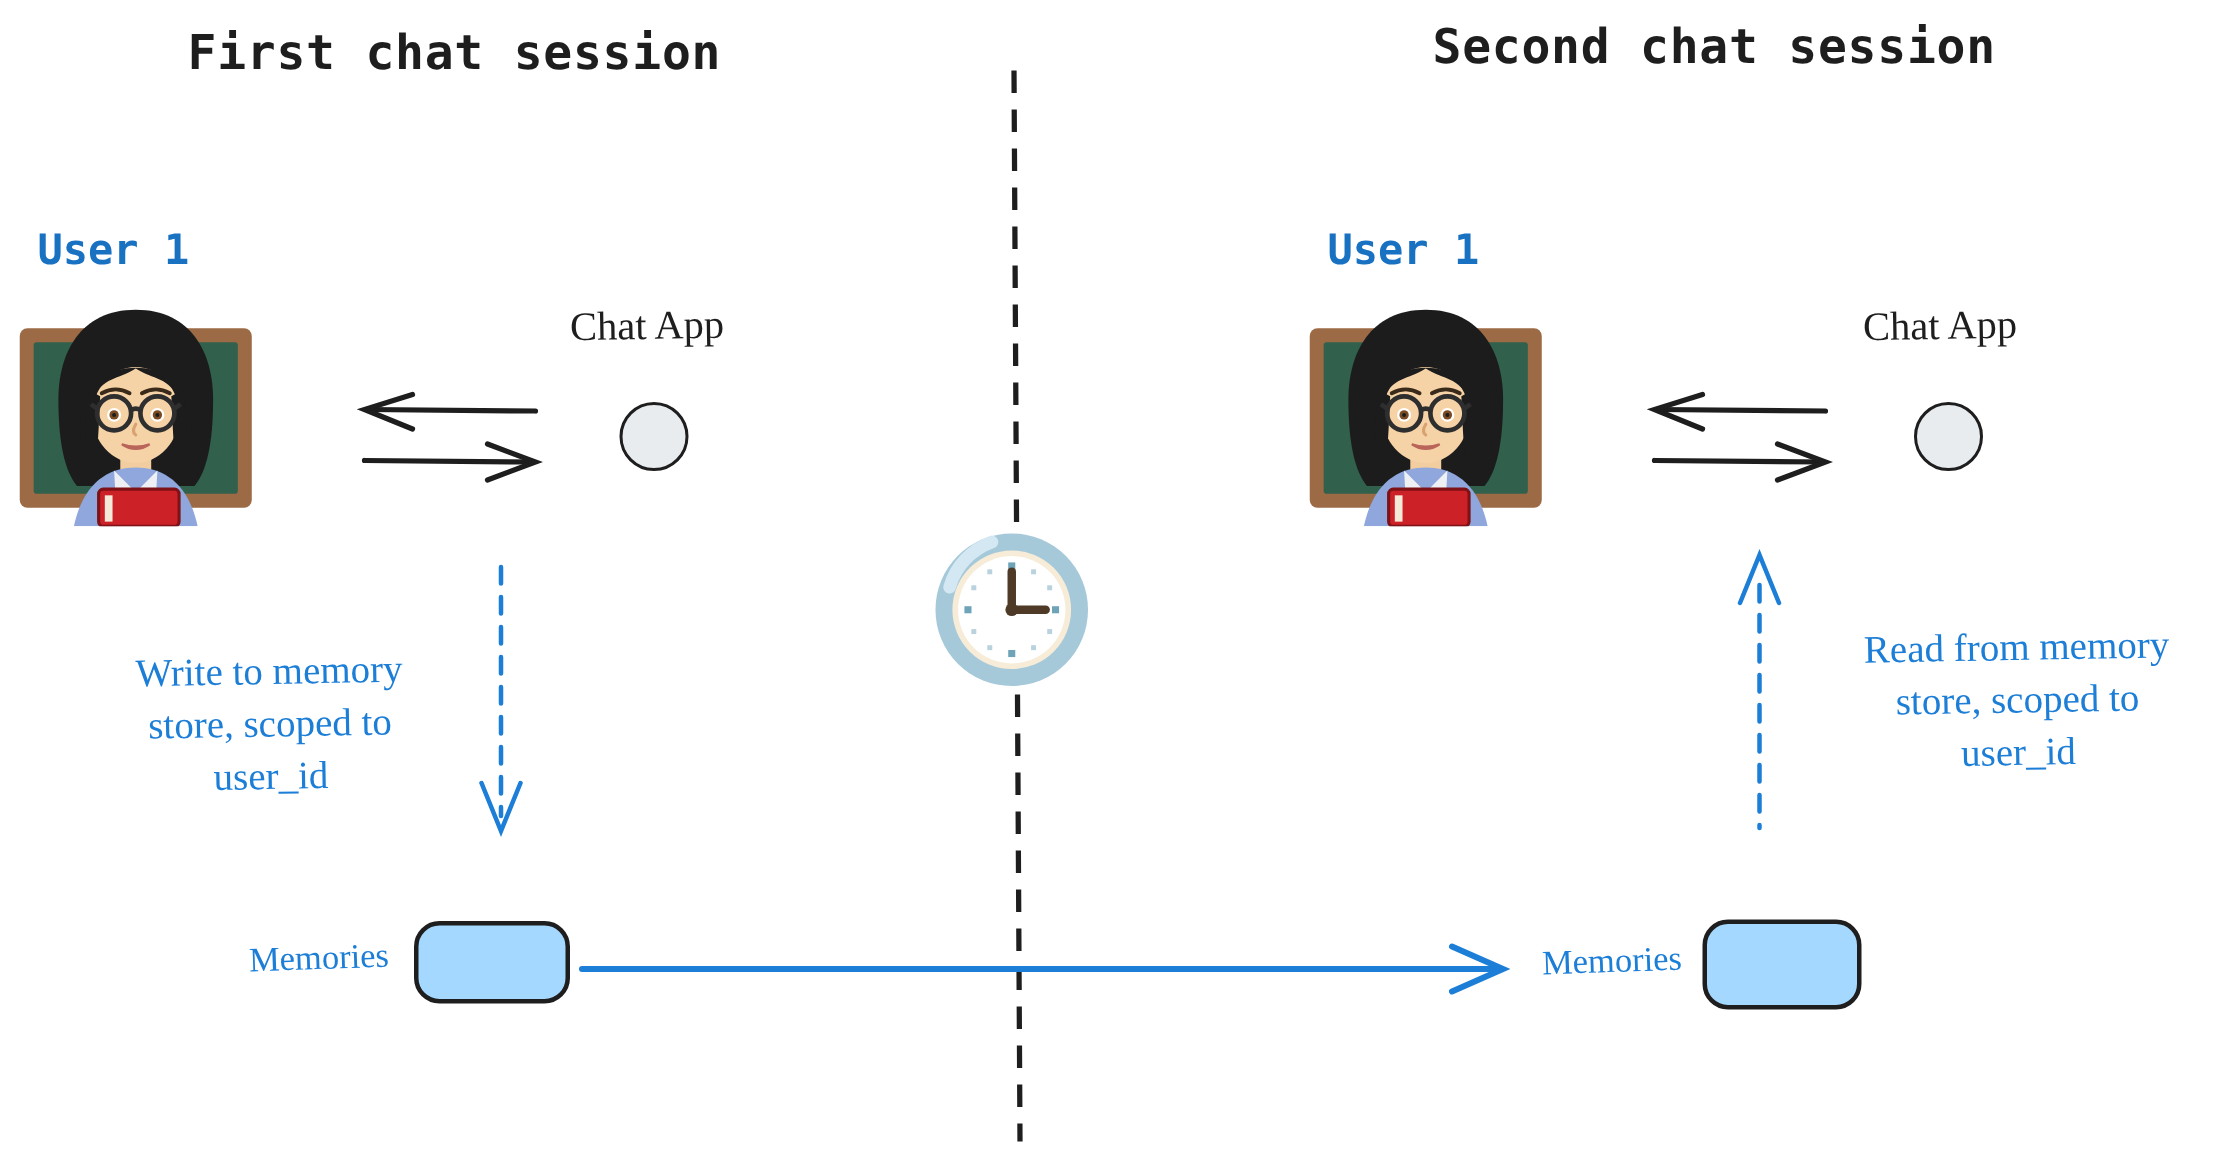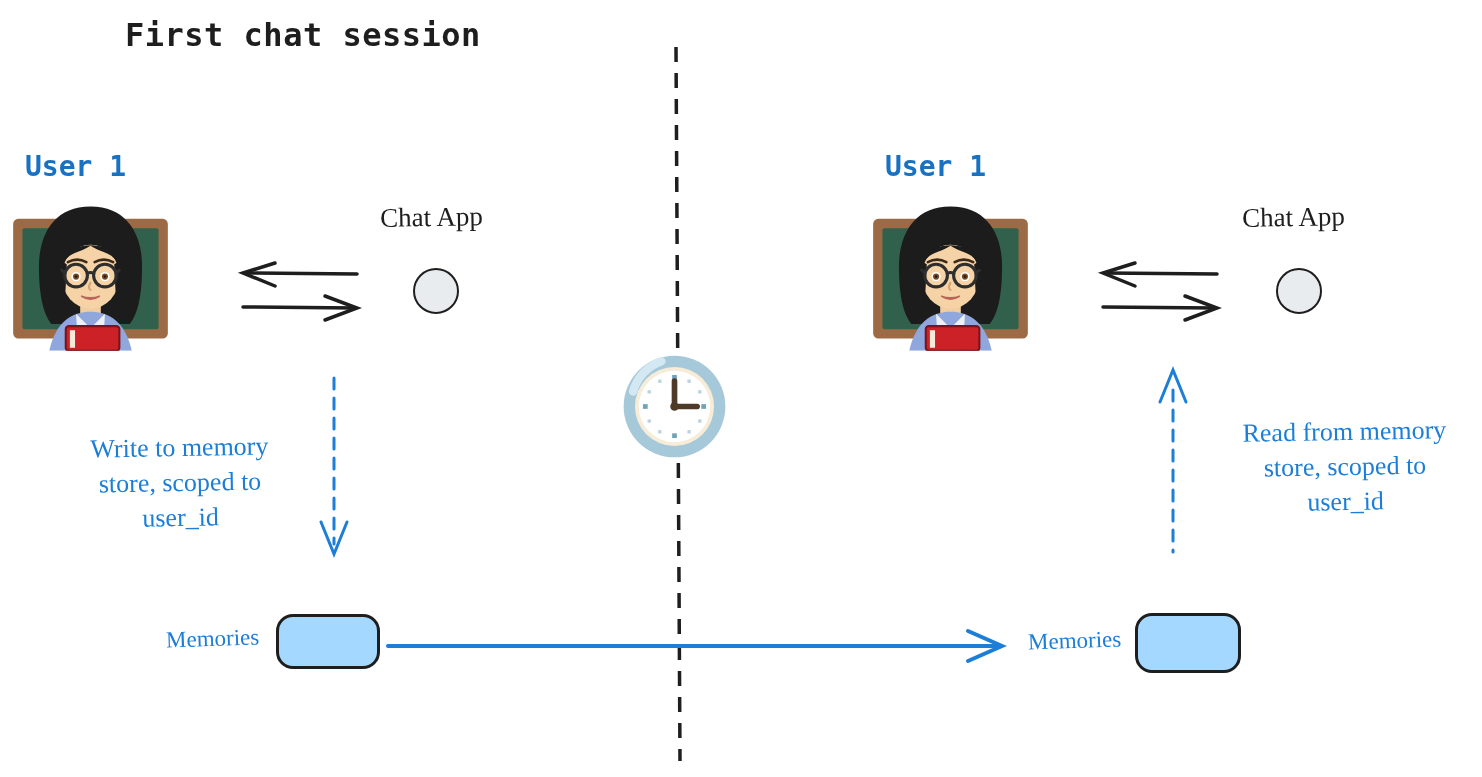--- a/index.html
+++ b/index.html
@@ -151,20 +151,21 @@
       <rect x="31.4" y="42.7" width="3.5" height="3.5"></rect>
       <rect x="42.7" y="31.4" width="3.5" height="3.5"></rect>
     </g>
     <g stroke="#4f3a28" stroke-width="6" stroke-linecap="round">
       <path d="M60,60 L60,33"></path>
       <path d="M60,60 L84,60"></path>
     </g>
     <circle cx="60" cy="60" r="4.5" fill="#4f3a28"></circle>
   </svg>
 
+  <div class="abs title" style="left:955px;top:12px;">Second chat session</div>
 
   <div class="abs user-label" style="left:885px;top:150px;">User 1</div>
 
   <svg class="abs" style="left:868px;top:196px;" width="165" height="155" viewBox="0 0 160 150">
     <use href="#teacher-symbol"></use>
   </svg>
 
   <svg class="abs" style="left:1095px;top:260px;" width="130" height="70" viewBox="0 0 130 70">
     <use href="#arrows-symbol"></use>
   </svg>

